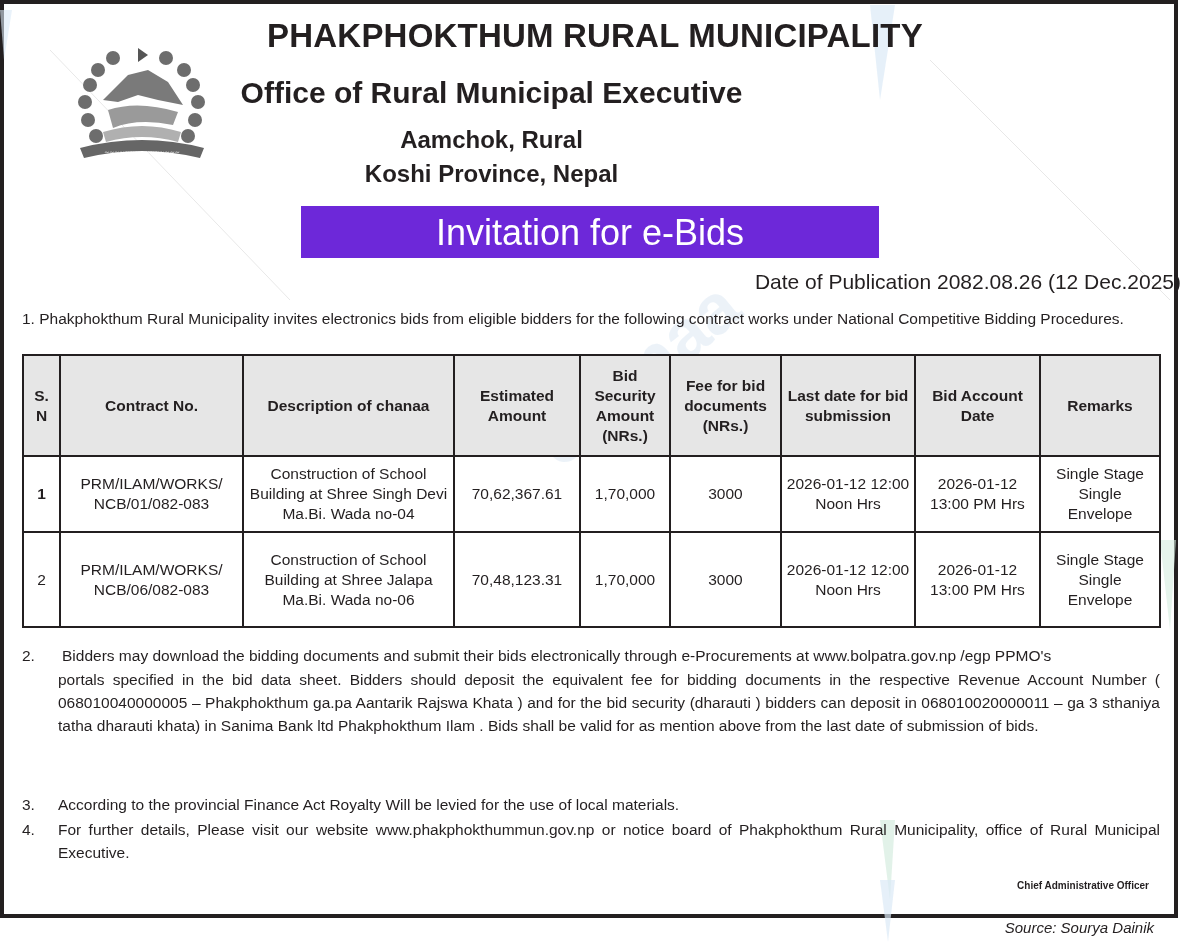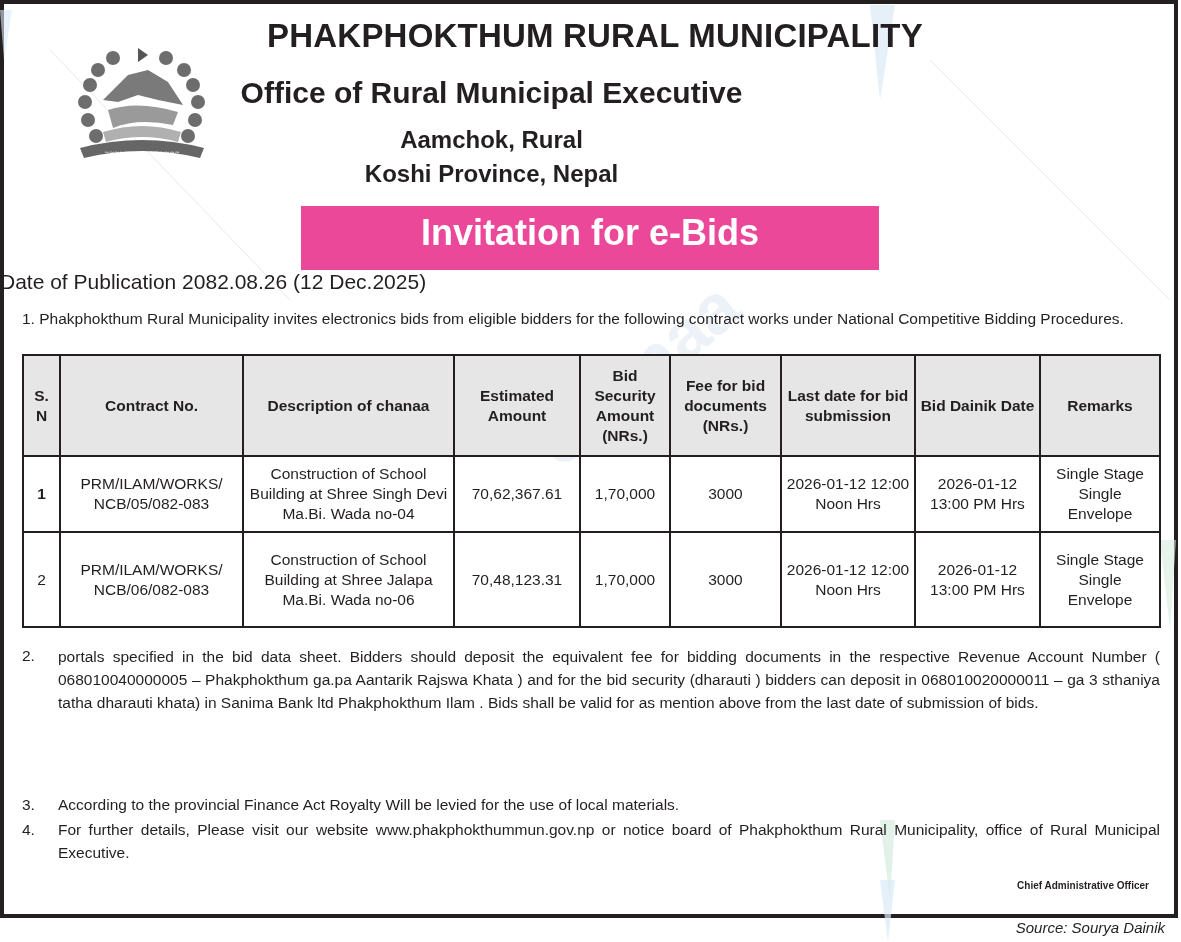--- a/index.html
+++ b/index.html
@@ -7,44 +7,44 @@
          font-family: "Liberation Sans", "DejaVu Sans", sans-serif; color: #231f20; }
   .frame { position: absolute; left: 0; top: 0; width: 1170px; height: 910px;
            border: 4px solid #231f20; background: #fff; }
   .watermark { position: absolute; pointer-events: none; }
   .emblem { position: absolute; left: 68px; top: 40px; width: 148px; height: 130px; }
   .hdr { position: absolute; left: 0; width: 983px; text-align: center; font-weight: bold; }
   .h1 { top: 17px; font-size: 33px; letter-spacing: 0.2px; left: 0; width: 1190px; }
   .h2 { top: 76px; font-size: 30px; }
   .h3 { top: 126px; font-size: 24px; }
   .h4 { top: 160px; font-size: 24px; }
-  .banner { position: absolute; left: 301px; top: 206px; width: 578px; height: 64px;
-            background: #ec4899; color: #fff; font-weight: bold; font-size: 36px;
+  .banner { position: absolute; left: 301px; top: 206px; width: 578px; height: 52px;
+            background: #6d28d9; color: #fff; font-weight: normal; font-size: 36px;
             text-align: center; line-height: 54px; }
-  .pubdate { position: absolute; left: 0; top: 270px; width: 1181px; text-align: left; font-size: 21px; }
+  .pubdate { position: absolute; left: 0; top: 270px; width: 1181px; text-align: right; font-size: 21px; }
   .para { position: absolute; font-size: 15.5px; line-height: 23px; }
   .p1 { left: 22px; top: 307px; width: 1140px; text-align: justify; }
   table.bids { position: absolute; left: 22px; top: 354px; width: 1137px; border-collapse: collapse;
                font-size: 15.5px; table-layout: fixed; }
   table.bids th, table.bids td { border: 2px solid #231f20; text-align: center; vertical-align: middle;
                padding: 0 3px; line-height: 20px; }
   table.bids th { background: #e6e6e6; font-weight: bold; height: 99px; }
   table.bids td { height: 74px; }
   table.bids tr.r2 td { height: 93px; }
   .sn-bold { font-weight: bold; }
   .list { position: absolute; left: 22px; font-size: 15.5px; line-height: 23px; width: 1138px; }
   .list .num { position: absolute; left: 0; }
   .list .txt { margin-left: 36px; text-align: justify; }
   .l2 { top: 644px; }
   .l2 .txt .first { display: block; margin-left: 4px; }
   .l2 .txt .line2 { display: block; margin-top: 1px; }
   .l3 { top: 793px; }
   .l4 { top: 818px; }
   .signature { position: absolute; right: 32px; top: 880px; font-weight: bold; font-size: 10px; }
-  .source { position: absolute; right: 16px; top: 919px; font-style: italic; font-size: 15px; color: #231f20; }
+  .source { position: absolute; right: 27px; top: 919px; font-style: italic; font-size: 15px; color: #231f20; }
 </style>
 </head>
 <body>
 
 <div class="frame"></div>
 
 <svg class="watermark" width="1181" height="942" style="left:0;top:0;">
   <polygon points="870,5 895,5 880,100" fill="#dbe9f6" opacity="0.7"></polygon>
   <polygon points="880,820 895,820 890,900" fill="#d6ecdf" opacity="0.7"></polygon>
   <polygon points="880,880 895,880 888,942" fill="#dbe9f6" opacity="0.7"></polygon>
@@ -105,28 +105,28 @@
   </colgroup>
   <thead>
     <tr>
       <th>S. N</th>
       <th>Contract No.</th>
       <th>Description of chanaa</th>
       <th>Estimated Amount</th>
       <th>Bid Security Amount (NRs.)</th>
       <th>Fee for bid documents (NRs.)</th>
       <th>Last date for bid submission</th>
-      <th>Bid Dainik Date</th>
+      <th>Bid Account Date</th>
       <th>Remarks</th>
     </tr>
   </thead>
   <tbody>
     <tr class="r1">
       <td class="sn-bold">1</td>
-      <td>PRM/ILAM/WORKS/ NCB/05/082-083</td>
+      <td>PRM/ILAM/WORKS/ NCB/01/082-083</td>
       <td>Construction of School Building at Shree Singh Devi Ma.Bi. Wada no-04</td>
       <td>70,62,367.61</td>
       <td>1,70,000</td>
       <td>3000</td>
       <td>2026-01-12 12:00 Noon Hrs</td>
       <td>2026-01-12 13:00 PM Hrs</td>
       <td>Single Stage Single Envelope</td>
     </tr>
     <tr class="r2">
       <td>2</td>
@@ -138,20 +138,21 @@
       <td>2026-01-12 12:00 Noon Hrs</td>
       <td>2026-01-12 13:00 PM Hrs</td>
       <td>Single Stage Single Envelope</td>
     </tr>
   </tbody>
 </table>
 
 <div class="list l2">
   <span class="num">2.</span>
   <div class="txt">
+    <span class="first">Bidders may download the bidding documents and submit their bids electronically through e-Procurements at www.bolpatra.gov.np /egp PPMO's</span>
     <span class="line2">portals specified in the bid data sheet. Bidders should deposit the equivalent fee for bidding documents in the respective Revenue Account Number ( 068010040000005 – Phakphokthum ga.pa Aantarik Rajswa Khata ) and for the bid security (dharauti ) bidders can deposit in 068010020000011 – ga 3 sthaniya tatha dharauti khata) in Sanima Bank ltd Phakphokthum Ilam . Bids shall be valid for as mention above from the last date of submission of bids.</span>
   </div>
 </div>
 
 <div class="list l3">
   <span class="num">3.</span>
   <div class="txt">According to the provincial Finance Act Royalty Will be levied for the use of local materials.</div>
 </div>
 
 <div class="list l4">

